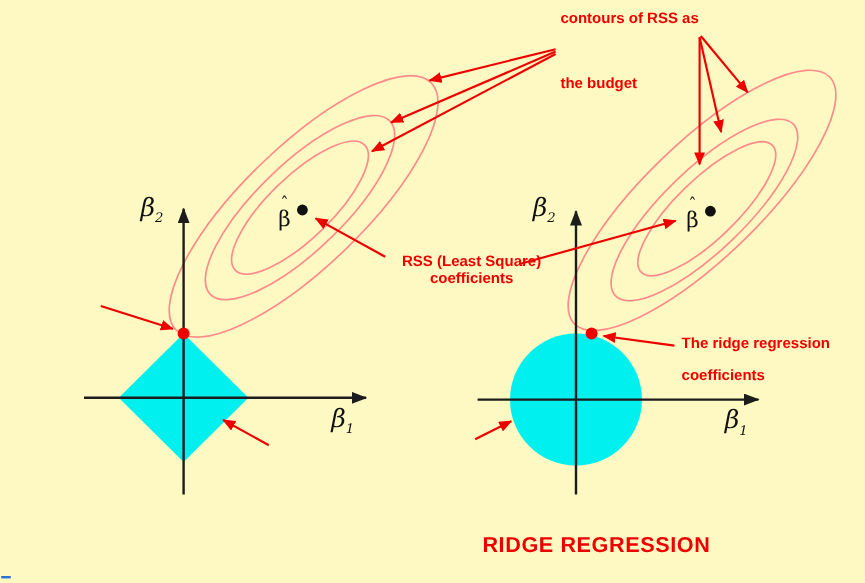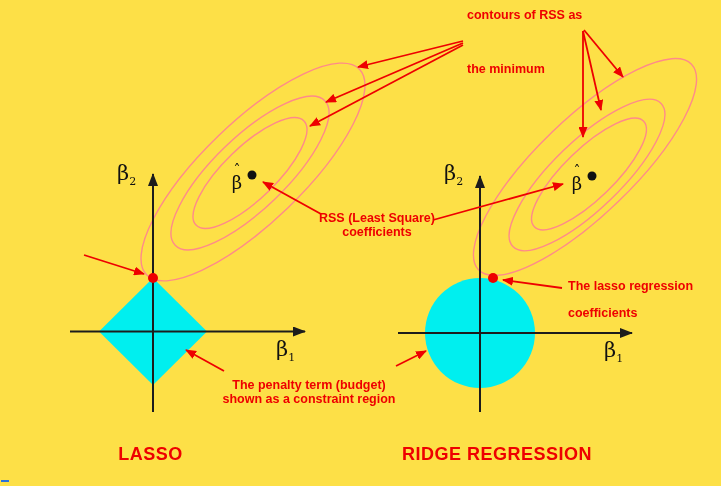--- a/index.html
+++ b/index.html
@@ -1,44 +1,44 @@
 <!DOCTYPE html>
 <html><head>
 <meta charset="utf-8">
 <style>
   html,body{margin:0;padding:0;background:#fff;}
   #canvas{
-    position:relative;width:721px;height:486px;background:#fde047;
+    position:relative;width:721px;height:486px;background:#fef9c3;
     font-family:"Liberation Sans",sans-serif;overflow:hidden;
   }
   #shapes{position:absolute;left:0;top:0;}
   .note{
     position:absolute;color:#ee0000;font-weight:bold;
     font-size:12.5px;line-height:13.5px;white-space:pre;
   }
   .note.center{text-align:center;white-space:normal;}
   .title{
     position:absolute;color:#ee0000;font-weight:bold;font-size:18px;
     letter-spacing:0.5px;text-align:center;top:444px;
   }
   .beta-label{
     position:absolute;font-family:"DejaVu Serif","Liberation Serif",serif;
-    font-size:21px;color:#111;line-height:22px;
+    font-size:21px;color:#111;line-height:22px;font-style:italic;
   }
   .beta-label sub{font-size:11px;line-height:0;}
   .beta-hat{
     position:absolute;display:flex;flex-direction:column;align-items:center;
     font-family:"DejaVu Serif","Liberation Serif",serif;color:#111;width:16px;
   }
   .beta-hat .hat{font-size:14px;line-height:7px;}
   .beta-hat .bsym{font-size:18px;line-height:17px;}
   
   #contours-note{left:467px;top:9px;}
   #lasso-note{left:11px;top:239px;}
-  #rss-note{left:318px;top:212px;width:118px;}
+  #rss-note{left:334px;top:212px;width:118px;}
   #ridge-note{left:568px;top:280px;}
   #penalty-note{left:217px;top:379px;width:184px;}
   #lasso-title{left:98px;width:105px;}
   #ridge-title{left:392px;width:210px;}
   #beta2-left{left:117px;top:162px;}
   #beta1-left{left:276px;top:338px;}
   #beta2-right{left:444px;top:162px;}
   #beta1-right{left:604px;top:339px;}
   #betahat-left{left:229px;top:167px;}
   #betahat-right{left:569px;top:168px;}
@@ -95,43 +95,40 @@
     </g>
 
     <circle cx="252" cy="175" r="4.5" fill="#111"></circle>
     <circle cx="592" cy="176" r="4.5" fill="#111"></circle>
     <circle cx="153" cy="278" r="5" fill="#ee0000"></circle>
     <circle cx="493" cy="278" r="5" fill="#ee0000"></circle>
   </svg>
 
   <div id="contours-note" class="note"><span>contours of RSS as</span><br>
 <br>
-<span>the minimum</span></div>
+<span>the budget</span></div>
 
 
   <div id="rss-note" class="note center"><span>RSS (Least Square)</span><br>
 <span>coefficients</span></div>
 
-  <div id="ridge-note" class="note"><span>The lasso regression</span><br>
+  <div id="ridge-note" class="note"><span>The ridge regression</span><br>
 <span>coefficients</span></div>
 
-  <div id="penalty-note" class="note center"><span>The penalty term (budget)</span><br>
-<span>shown as a constraint region</span></div>
 
   <div id="beta2-left" class="beta-label"><span>β</span><sub>2</sub></div>
   <div id="beta1-left" class="beta-label"><span>β</span><sub>1</sub></div>
   <div id="beta2-right" class="beta-label"><span>β</span><sub>2</sub></div>
   <div id="beta1-right" class="beta-label"><span>β</span><sub>1</sub></div>
 
   <div id="betahat-left" class="beta-hat">
     <span class="hat">ˆ</span>
     <span class="bsym">β</span>
   </div>
   <div id="betahat-right" class="beta-hat">
     <span class="hat">ˆ</span>
     <span class="bsym">β</span>
   </div>
 
-  <div id="lasso-title" class="title">LASSO</div>
   <div id="ridge-title" class="title">RIDGE REGRESSION</div>
 
   <div id="artifact"></div>
 </div>
 
 </body></html>

